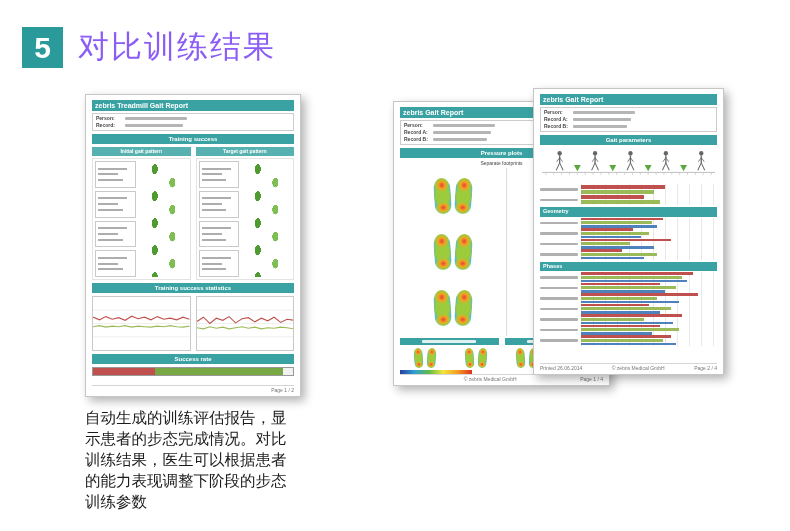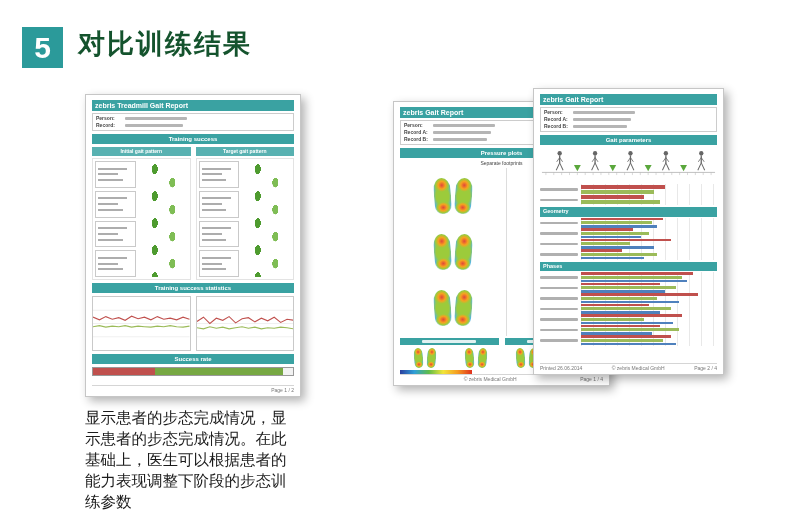--- a/index.html
+++ b/index.html
@@ -2,21 +2,21 @@
 <html><head>
 <meta charset="utf-8">
 <style>
   *{margin:0;padding:0;box-sizing:border-box}
   html,body{width:790px;height:531px}
   body{background:#fff;font-family:"Liberation Sans","DejaVu Sans",sans-serif;position:relative;overflow:hidden}
   .canvas{position:absolute;inset:0;background:#fff}
 
   .step-badge{position:absolute;left:22px;top:27px;width:41px;height:41px;background:#2b9a9a;color:#fff;
     font-size:30px;font-weight:bold;display:flex;align-items:center;justify-content:center}
-  .page-title{position:absolute;left:78px;top:26px;font-size:27px;font-weight:700;color:#14532d;letter-spacing:2px}
+  .page-title{position:absolute;left:78px;top:26px;font-size:31px;font-weight:400;color:#8b5cf6;letter-spacing:2px}
 
   .report{position:absolute;background:#fff;border:1px solid #c6c6c6;box-shadow:4px 4px 9px rgba(0,0,0,.30);
     padding:5px 6px;overflow:hidden}
   #report-left{left:85px;top:94px;width:216px;height:303px}
   #report-pressure{left:393px;top:101px;width:217px;height:285px;z-index:1}
   #report-params{left:533px;top:88px;width:191px;height:287px;z-index:2}
 
   .rpt-header{background:#3aa2a2;color:#fff;font-size:7px;font-weight:bold;padding:2px 3px;white-space:nowrap}
   .meta{border:1px solid #ccc;margin-top:2px;padding:2px 3px;display:flex;flex-direction:column;gap:2px}
   .meta-row{display:flex;align-items:center;gap:3px}
@@ -465,15 +465,15 @@
           </div>
         </div>
       </div>
     <div class="rpt-footer">
       <span>Printed 26.06.2014</span>
       <span>© zebris Medical GmbH</span>
       <span>Page 2 / 4</span>
     </div>
   </div>
 
-  <div class="caption caption-left">显示患者的步态完成情况，显示患者的步态完成情况。在此基础上，医生可以根据患者的能力表现调整下阶段的步态训练参数</div>
+  <div class="caption caption-left">自动生成的训练评估报告，显示患者的步态完成情况。对比训练结果，医生可以根据患者的能力表现调整下阶段的步态训练参数</div>
 
 </div>
 
 </body></html>

